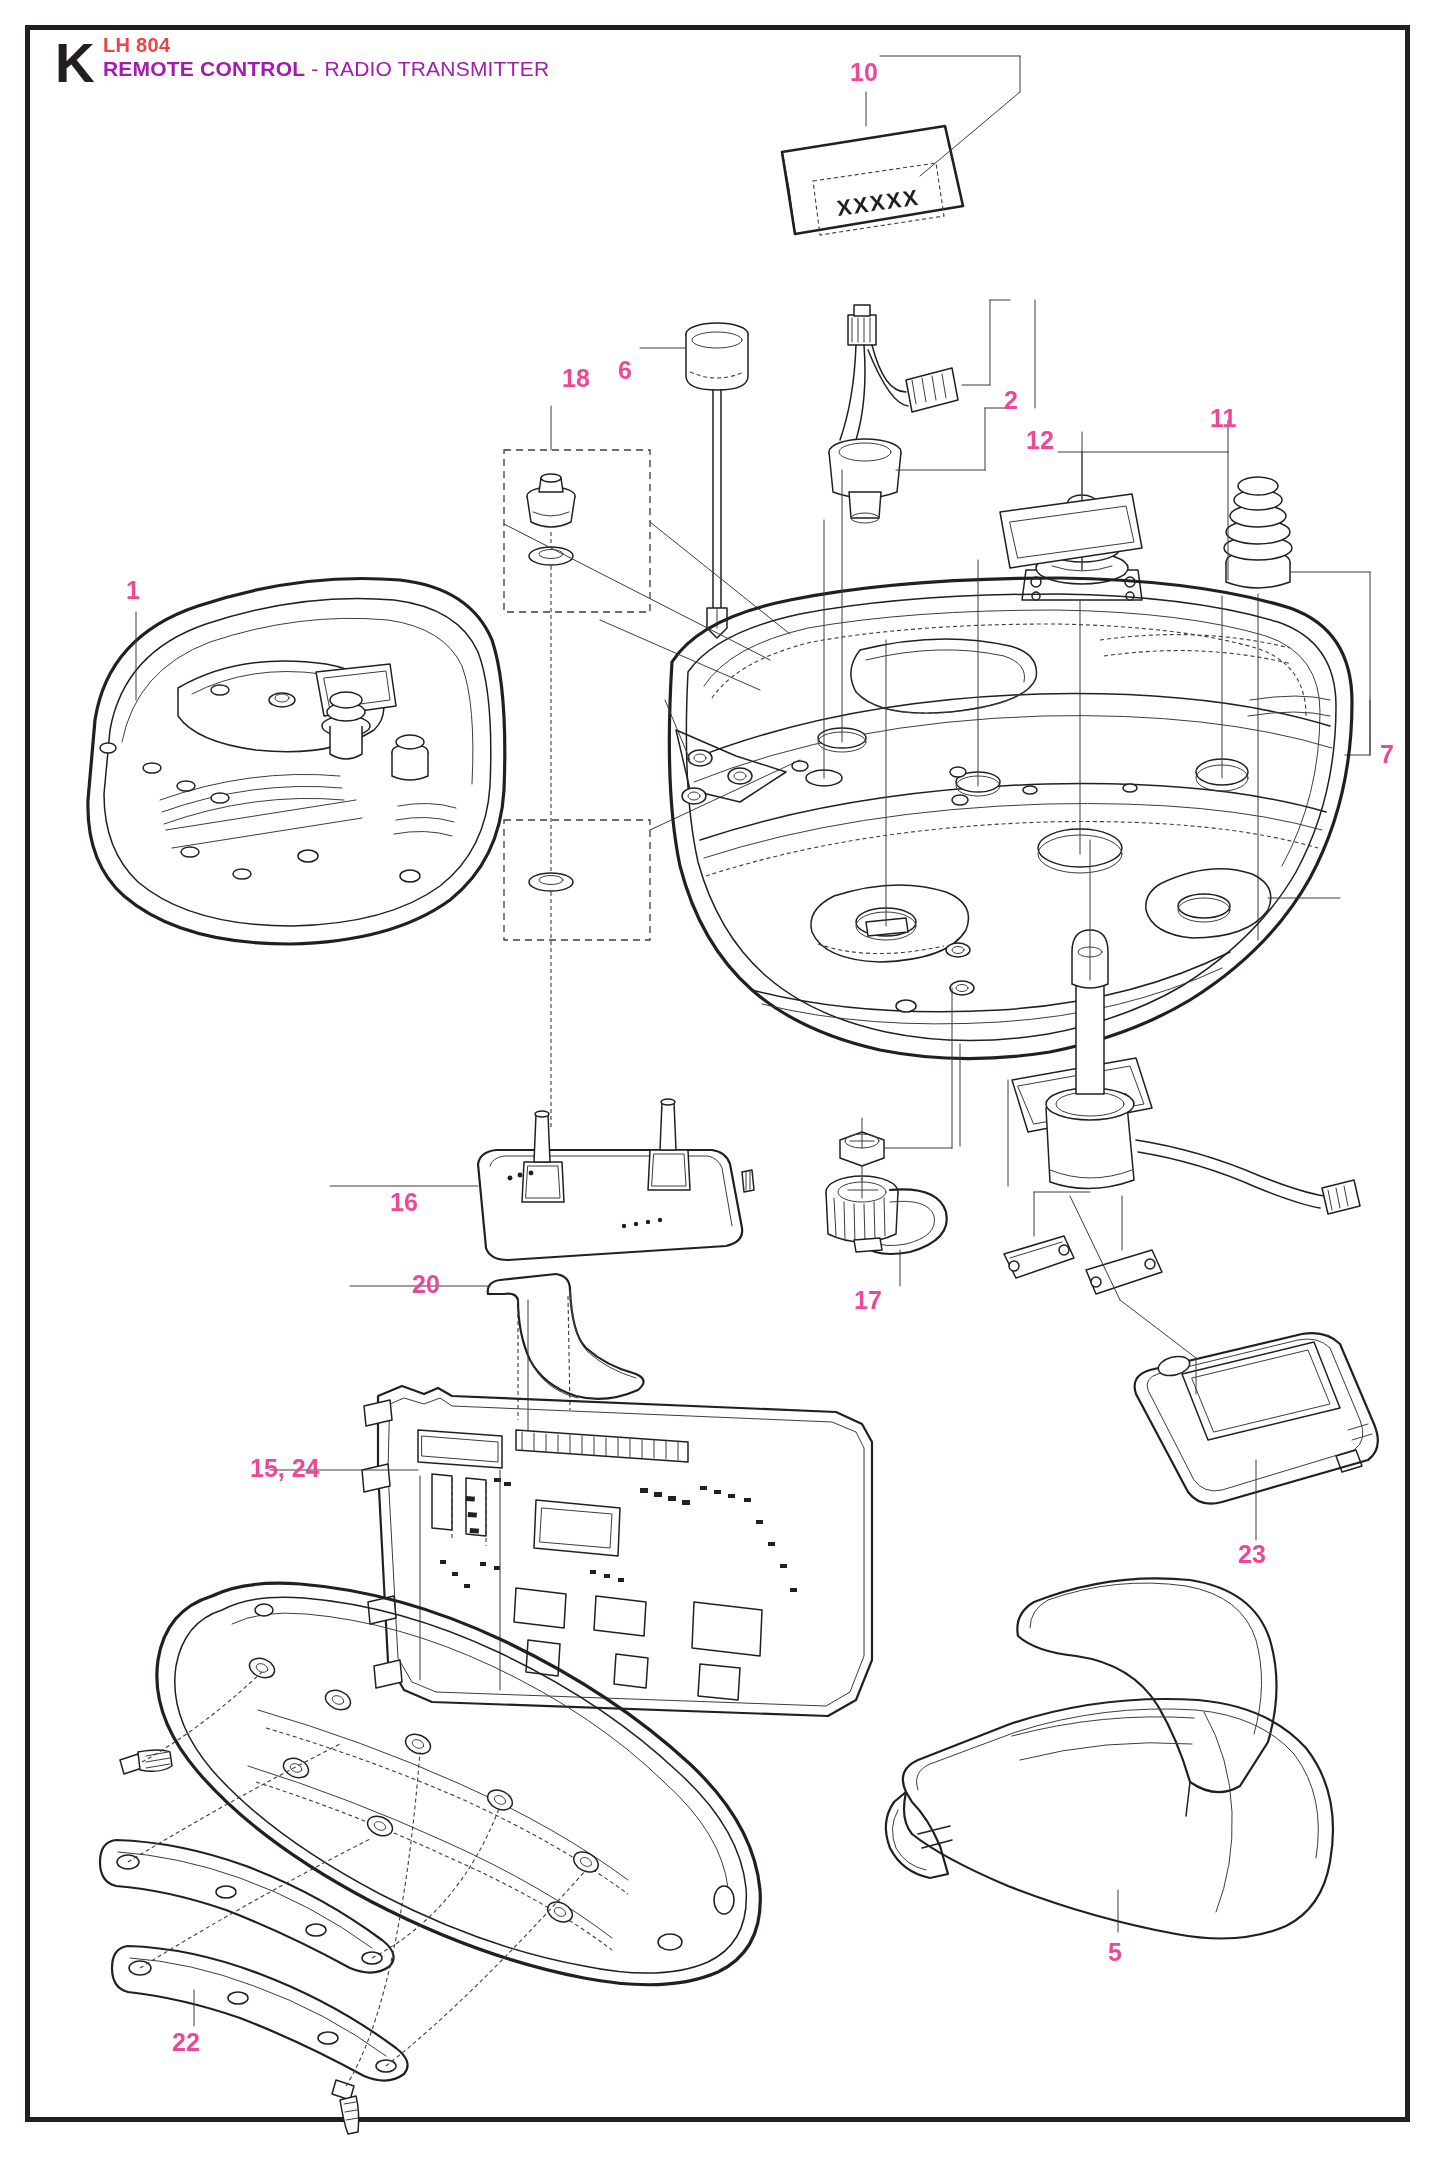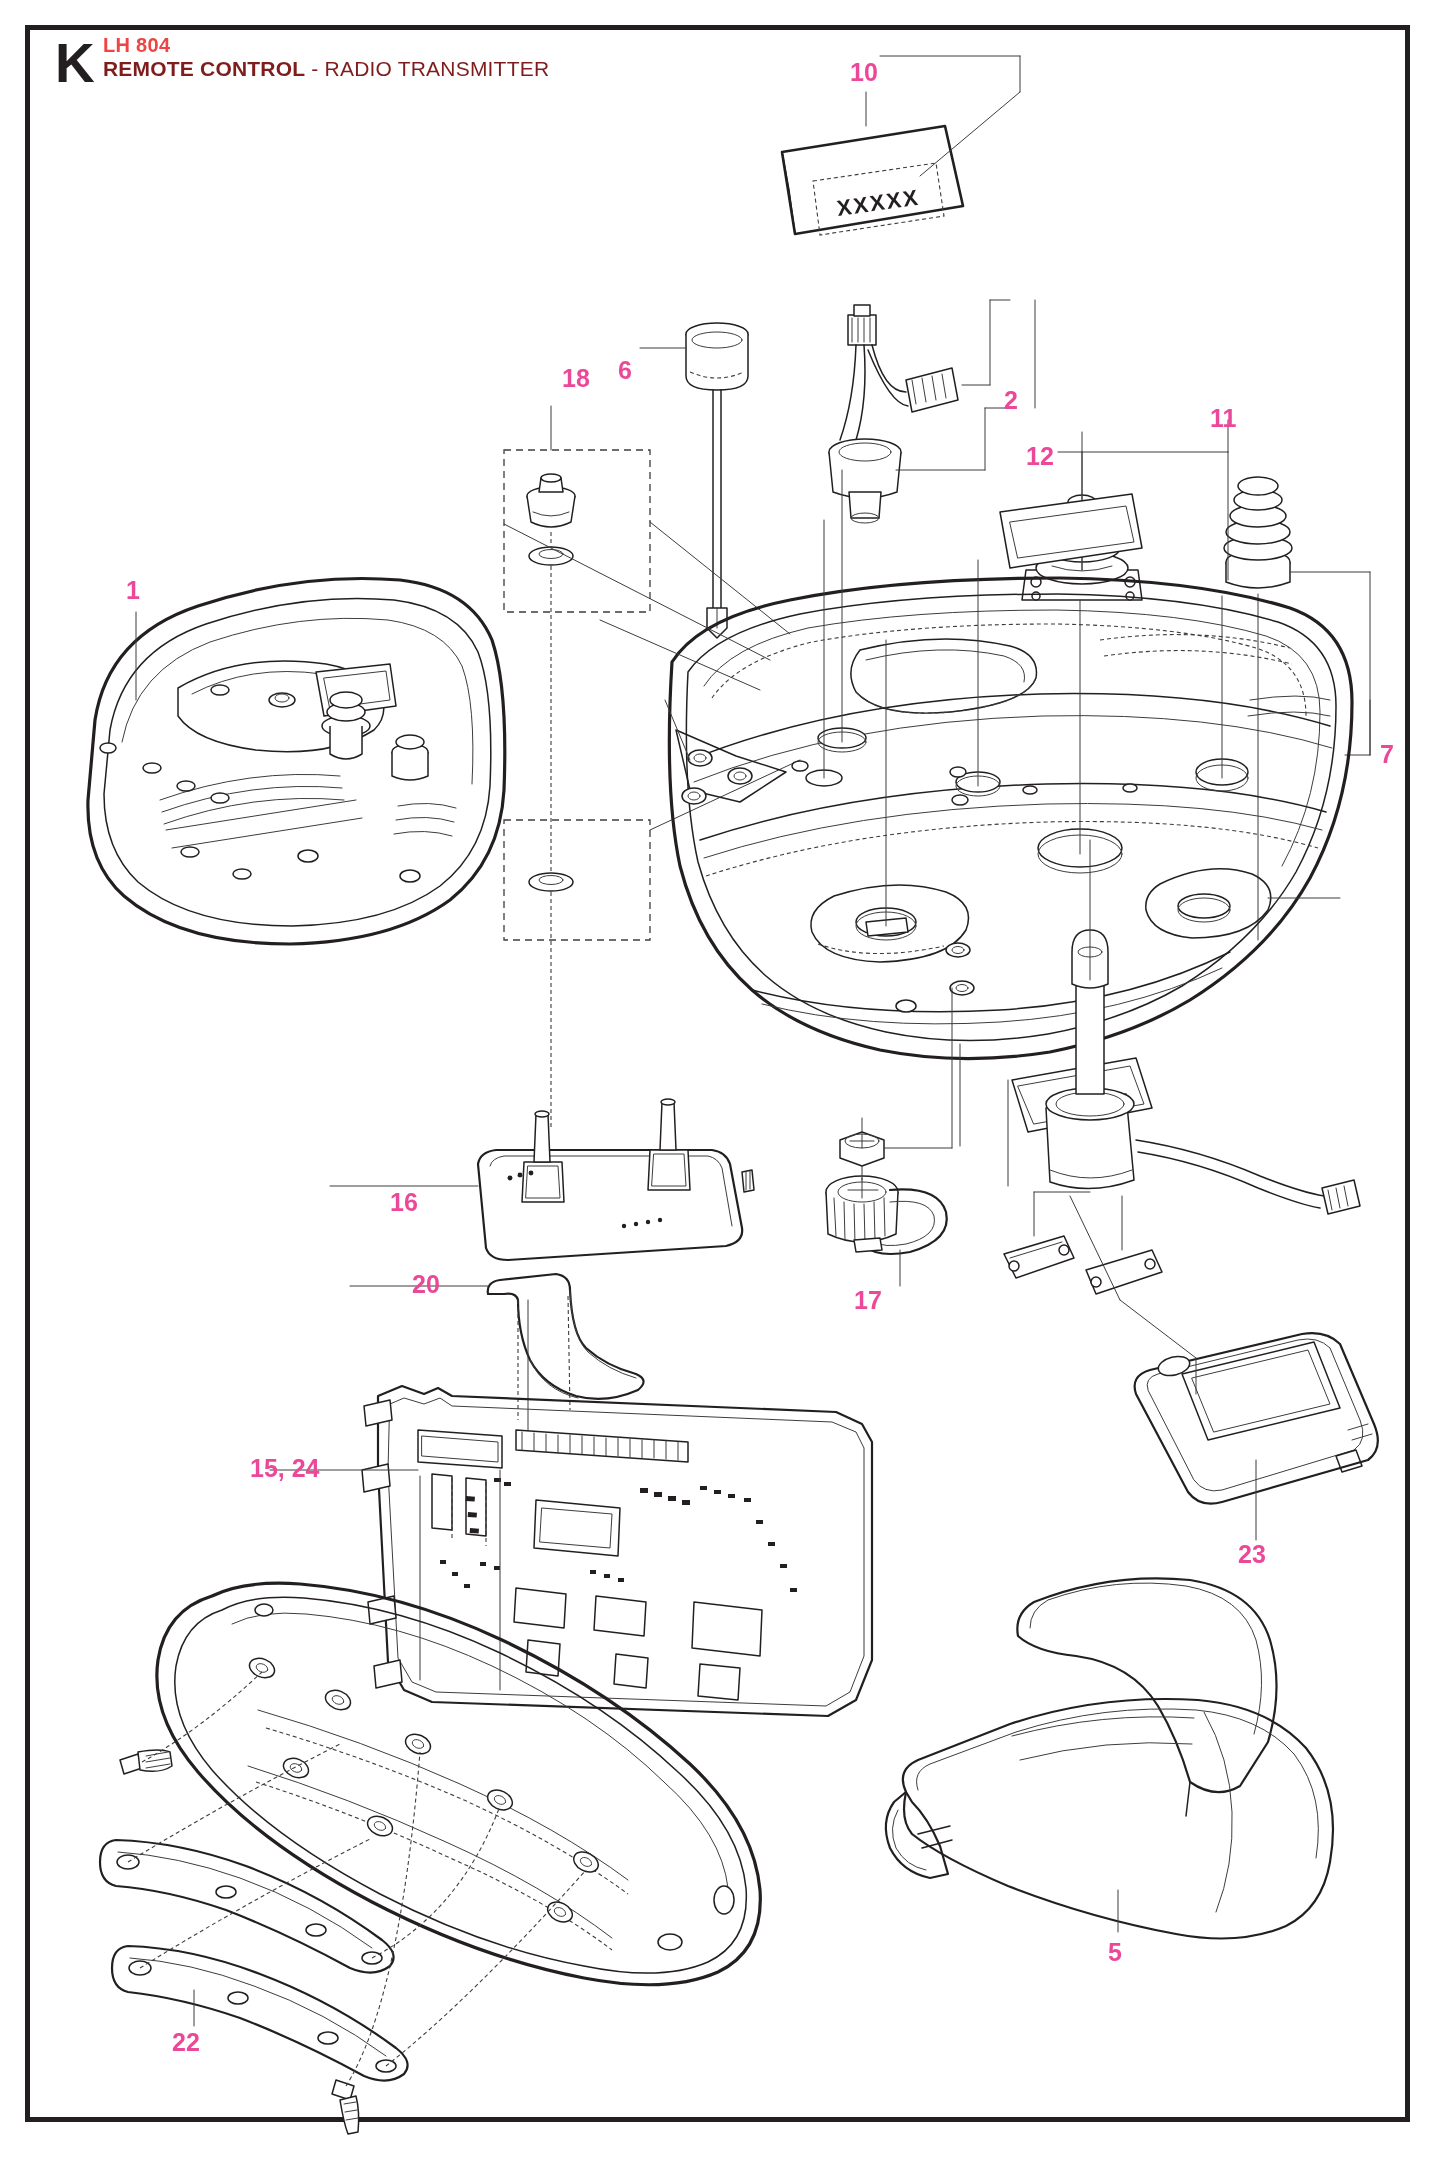--- a/index.html
+++ b/index.html
@@ -38,21 +38,21 @@
   }
   #model-line{
     position:absolute;left:48px;top:4px;
     font-size:20px;line-height:22px;
     font-weight:bold;letter-spacing:.3px;
     color:#ef4444;
   }
   #title-line{
     position:absolute;left:48px;top:27px;
     font-size:21px;line-height:24px;
-    color:#7f1d1d;white-space:nowrap;
+    color:#a21caf;white-space:nowrap;
   }
   #title-line .bold{font-weight:bold;letter-spacing:.2px;}
   #title-line .light{font-weight:normal;letter-spacing:.2px;}
 
   
   .callout{
     position:absolute;
     font-size:25px;
     font-weight:bold;
     color:#ec4899;
@@ -637,21 +637,21 @@
       <path class="ln-f" d="M600,620 L760,690"></path>
       <path class="ln-f" d="M665,700 L690,760"></path>
       <path class="ln-f" d="M1008,1186 L1008,1080"></path>
       <path class="ln-f" d="M1090,980 L1090,840"></path>
       <path class="ln-f" d="M960,1146 L960,1044"></path>
     </g>
   </svg>
 
   <div class="callout" style="left:864px;top:60px;transform:translateX(-50%);">10</div>
   <div class="callout" style="left:1004px;top:388px;">2</div>
-  <div class="callout" style="left:1026px;top:444px;">12</div>
+  <div class="callout" style="left:1026px;top:428px;">12</div>
   <div class="callout" style="left:1210px;top:406px;">11</div>
   <div class="callout" style="left:1380px;top:742px;">7</div>
   <div class="callout" style="left:618px;top:358px;">6</div>
   <div class="callout" style="left:534px;top:366px;margin-left:28px;">18</div>
   <div class="callout" style="left:126px;top:578px;">1</div>
   <div class="callout" style="left:390px;top:1190px;">16</div>
   <div class="callout" style="left:854px;top:1288px;">17</div>
   <div class="callout" style="left:412px;top:1272px;">20</div>
   <div class="callout" style="left:250px;top:1456px;">15, 24</div>
   <div class="callout" style="left:1238px;top:1542px;">23</div>

